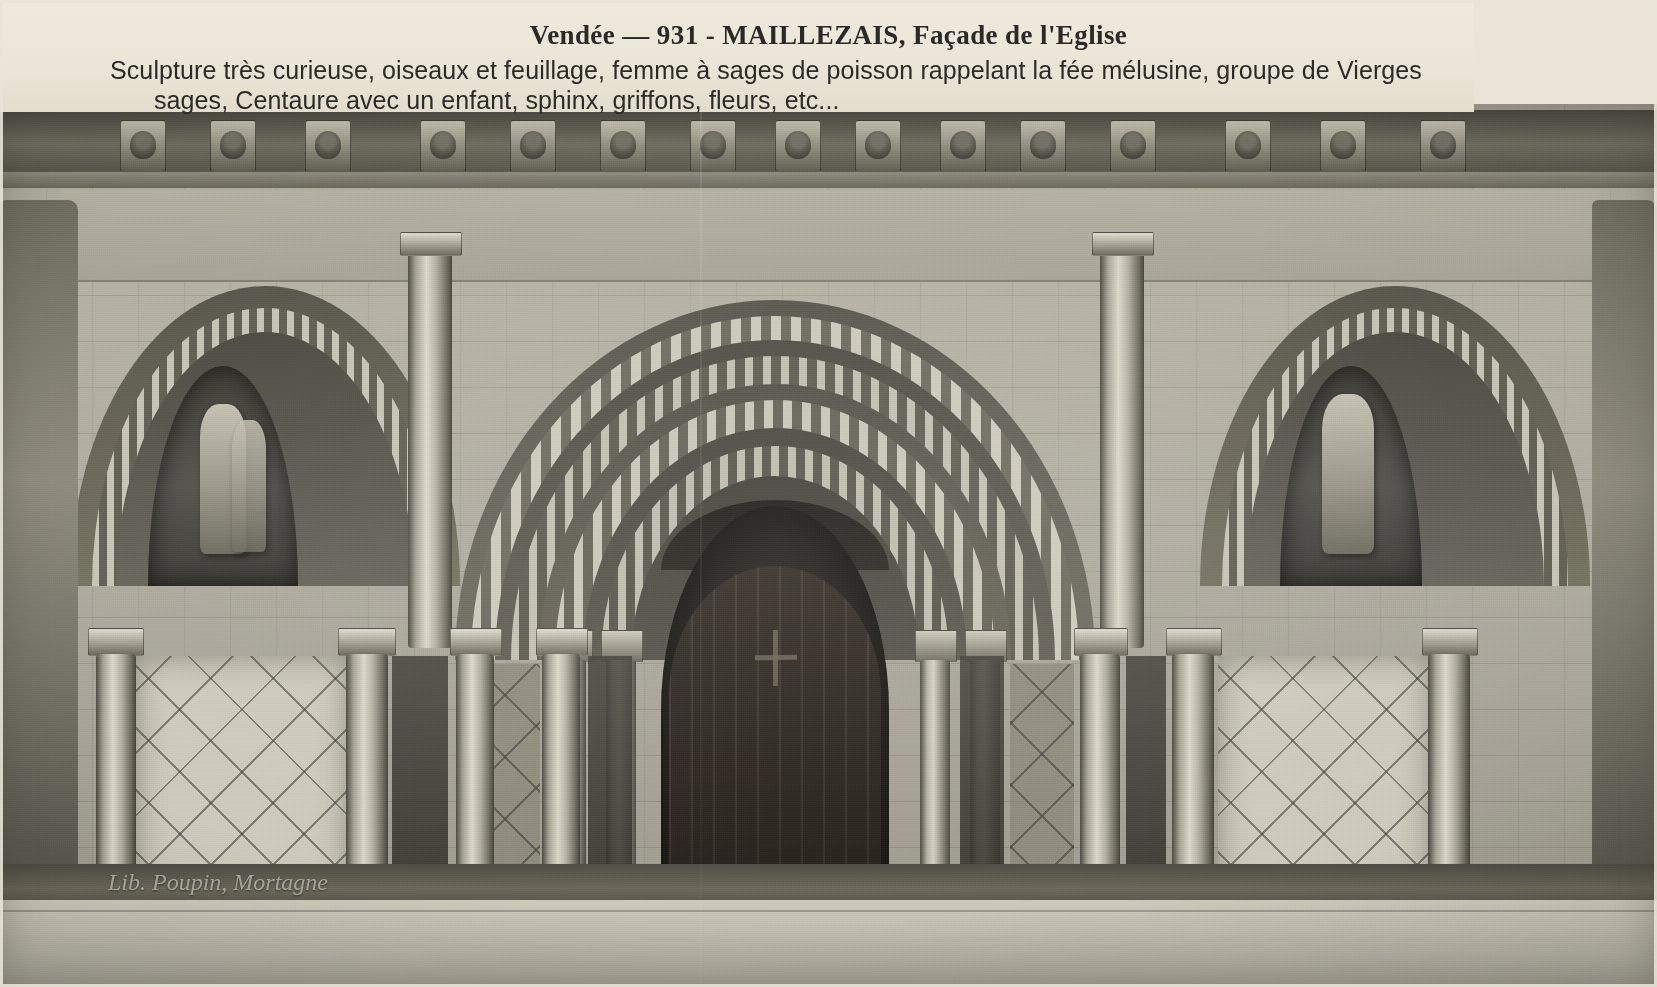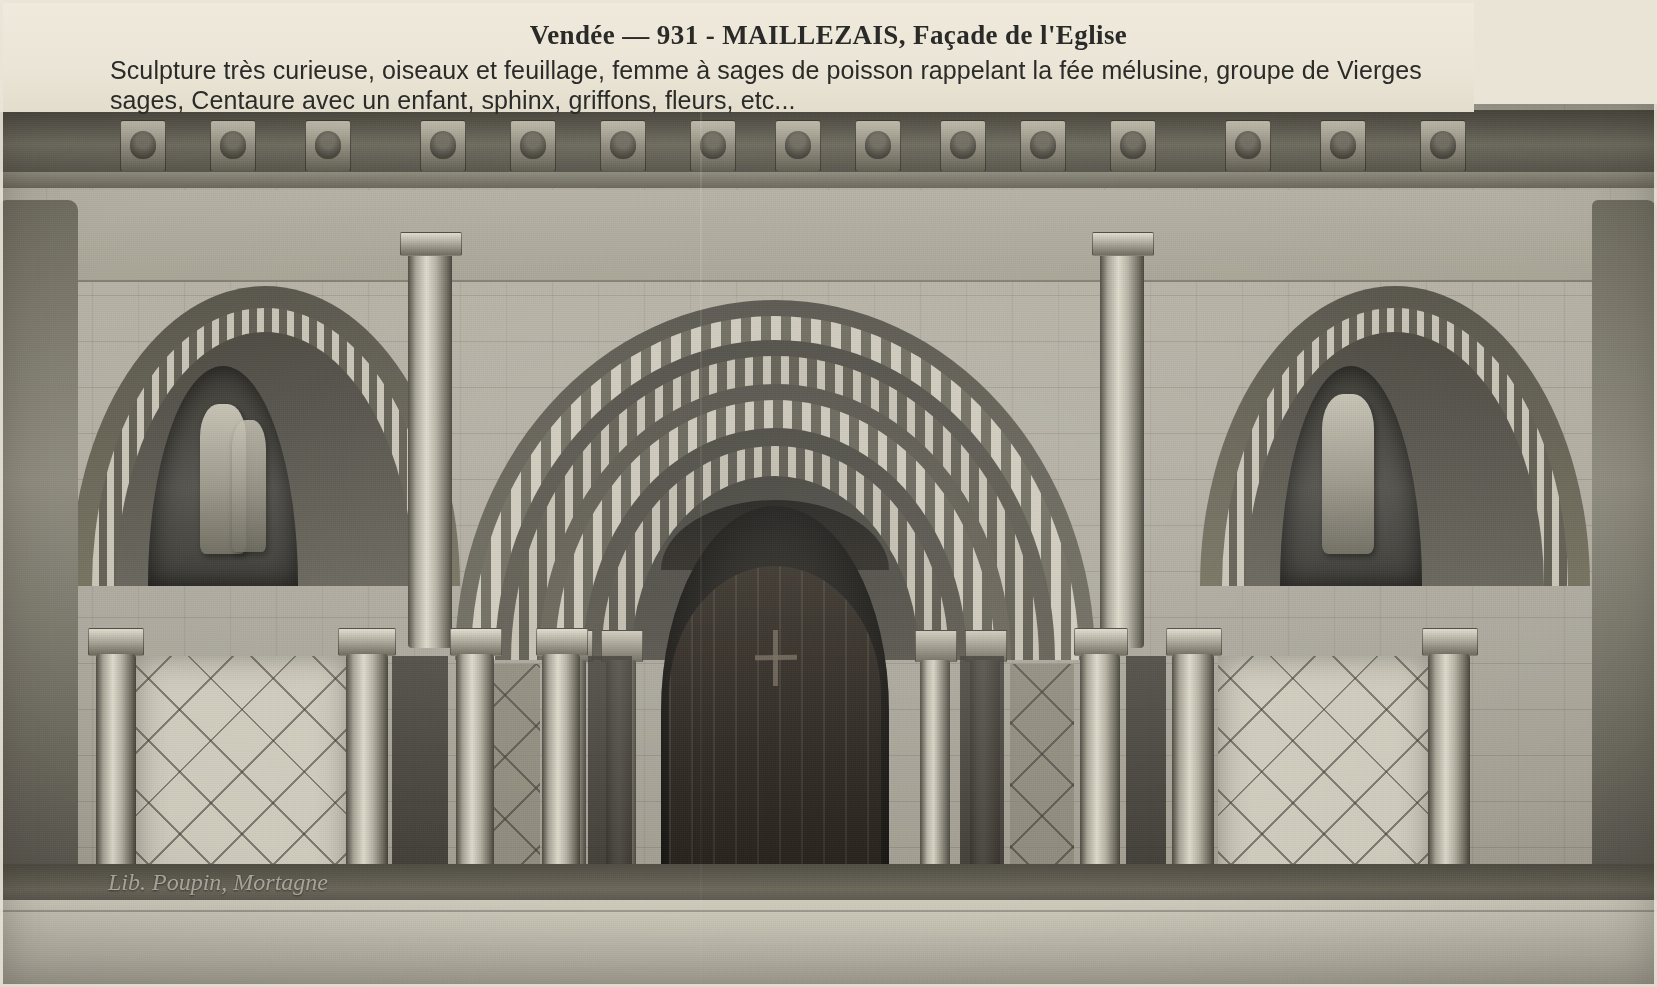--- a/index.html
+++ b/index.html
@@ -41,21 +41,21 @@
   .caption-sub {
     position: absolute;
     left: 110px; top: 56px;
     width: 1440px;
     font-family: "Liberation Sans", sans-serif;
     font-size: 25px;
     line-height: 1.18;
     color: #2b2b29;
     letter-spacing: 0.1px;
   }
-  .caption-sub .l2 { display:block; }
+  .caption-sub .l2 { display:block;margin-left:44px; }
 
   
   .photo {
     position: absolute;
     left: 0; top: 104px;
     width: 1657px;
     height: 883px;
     overflow: hidden;
     background: #b91c1c;
   }

